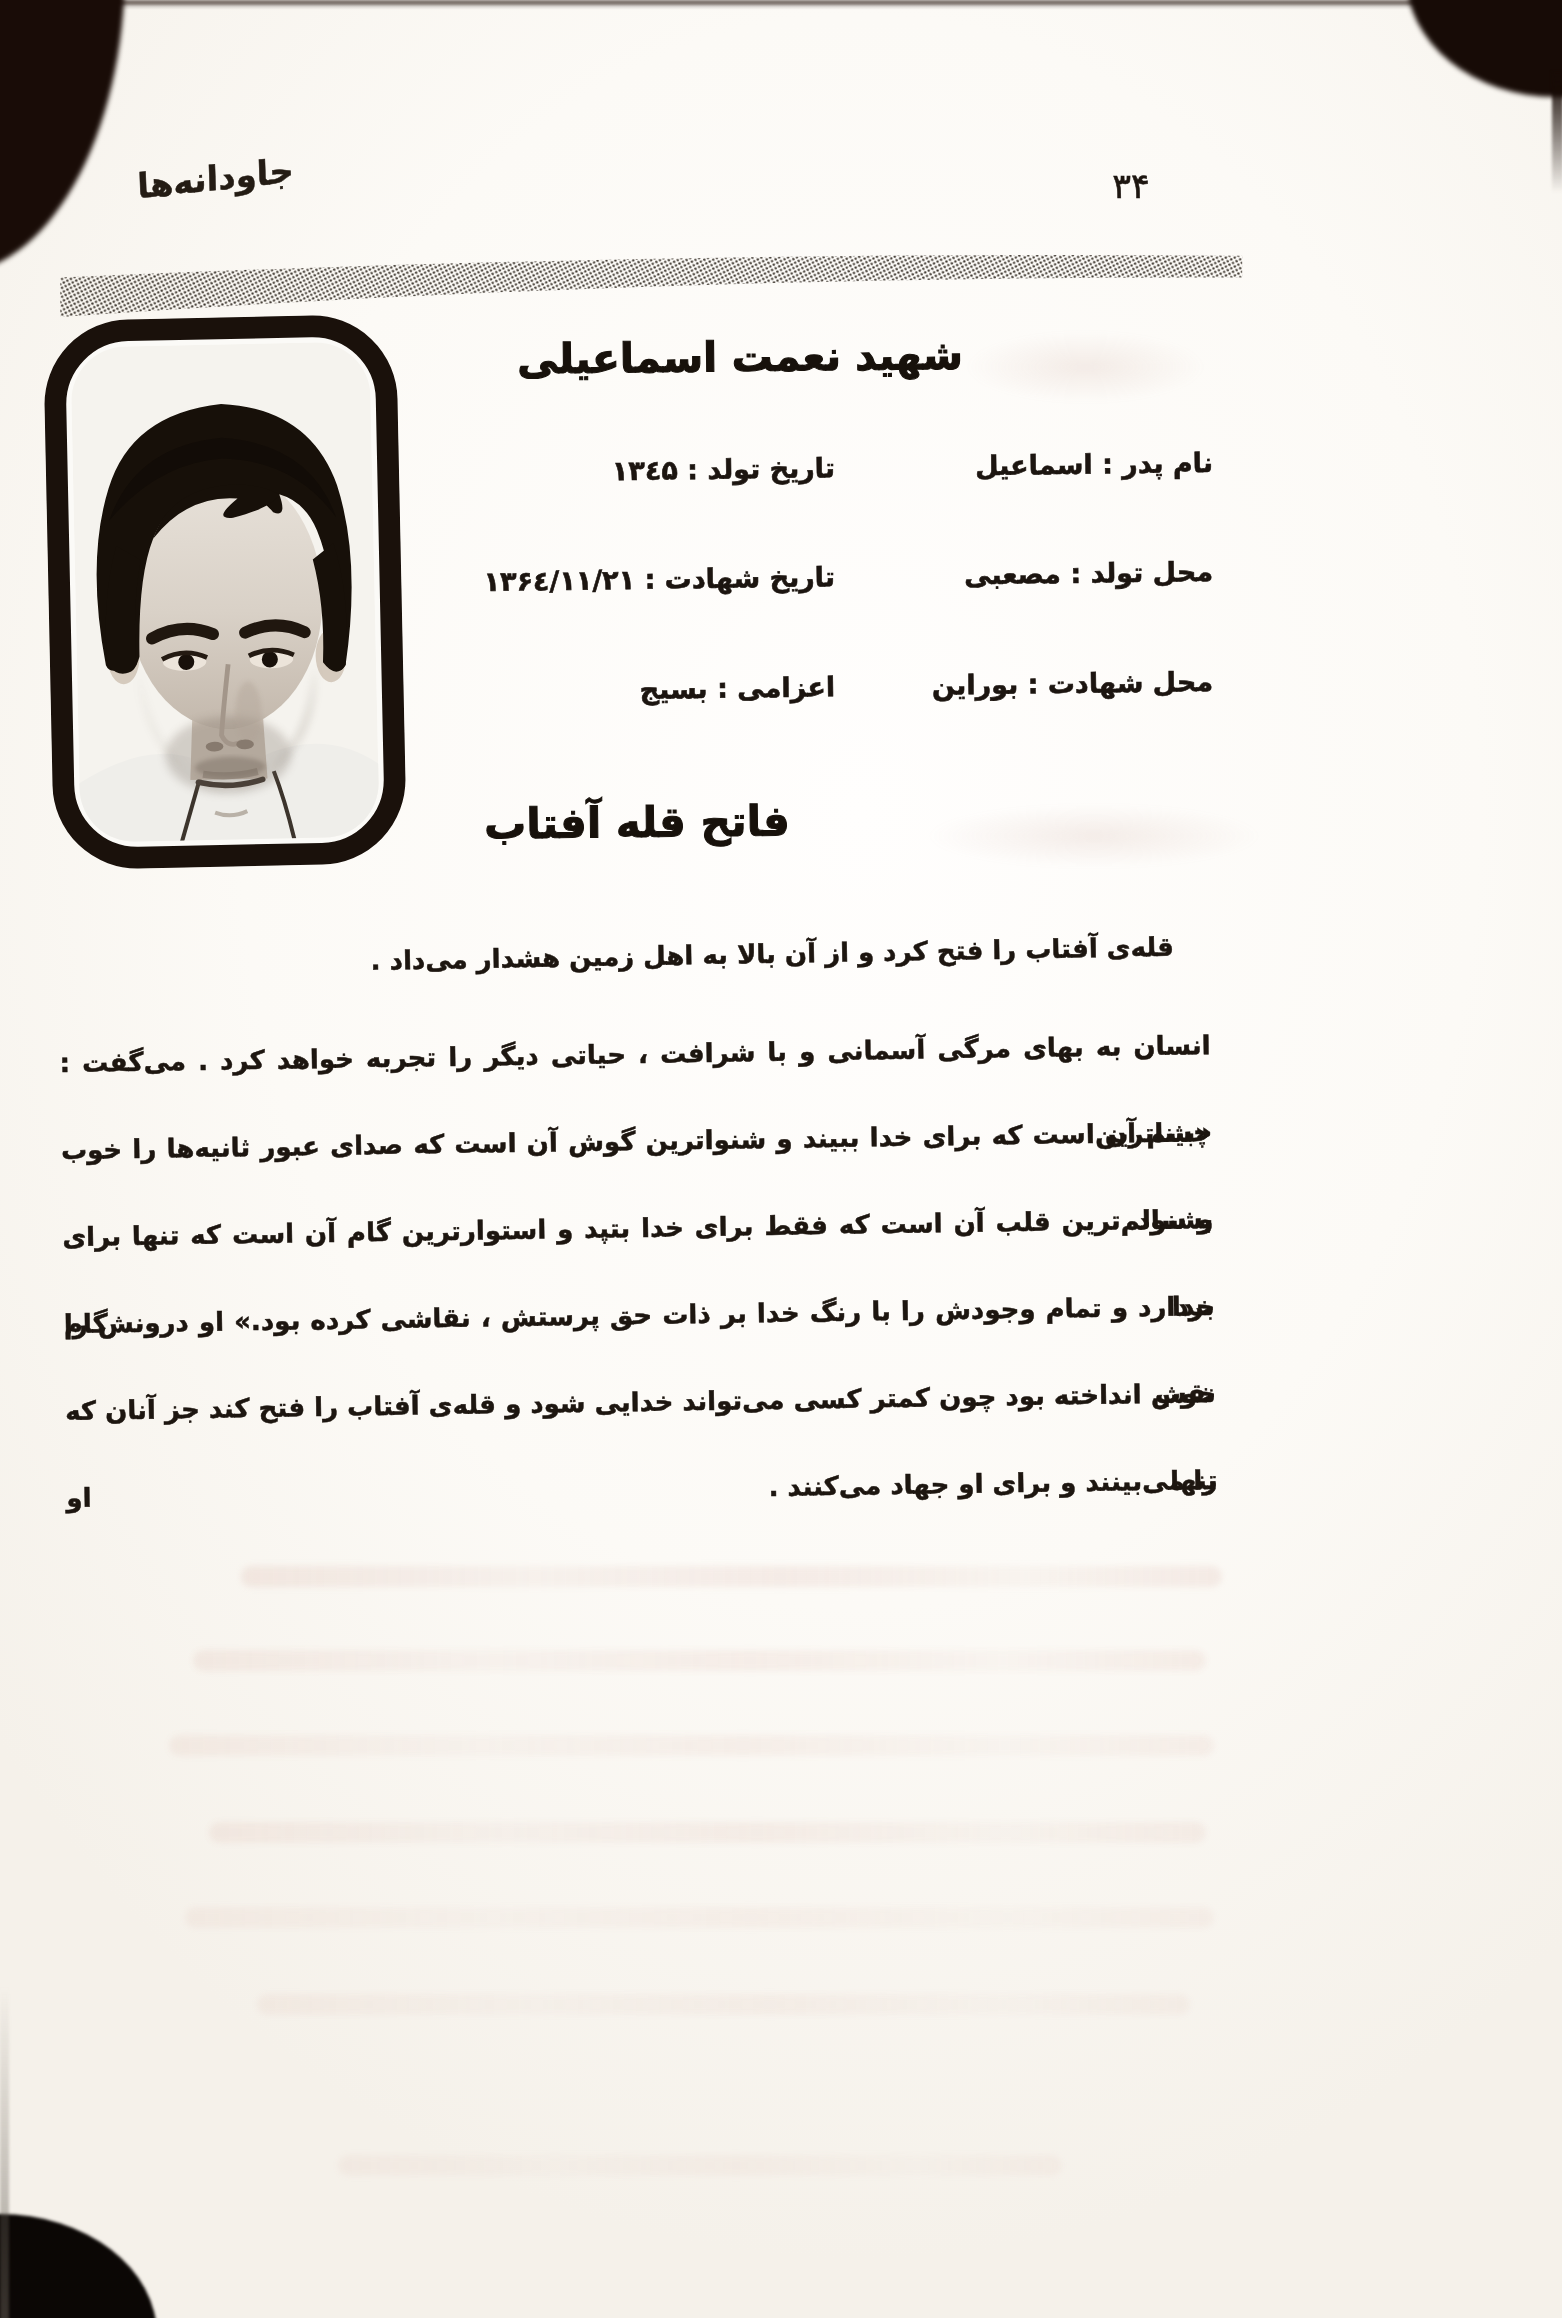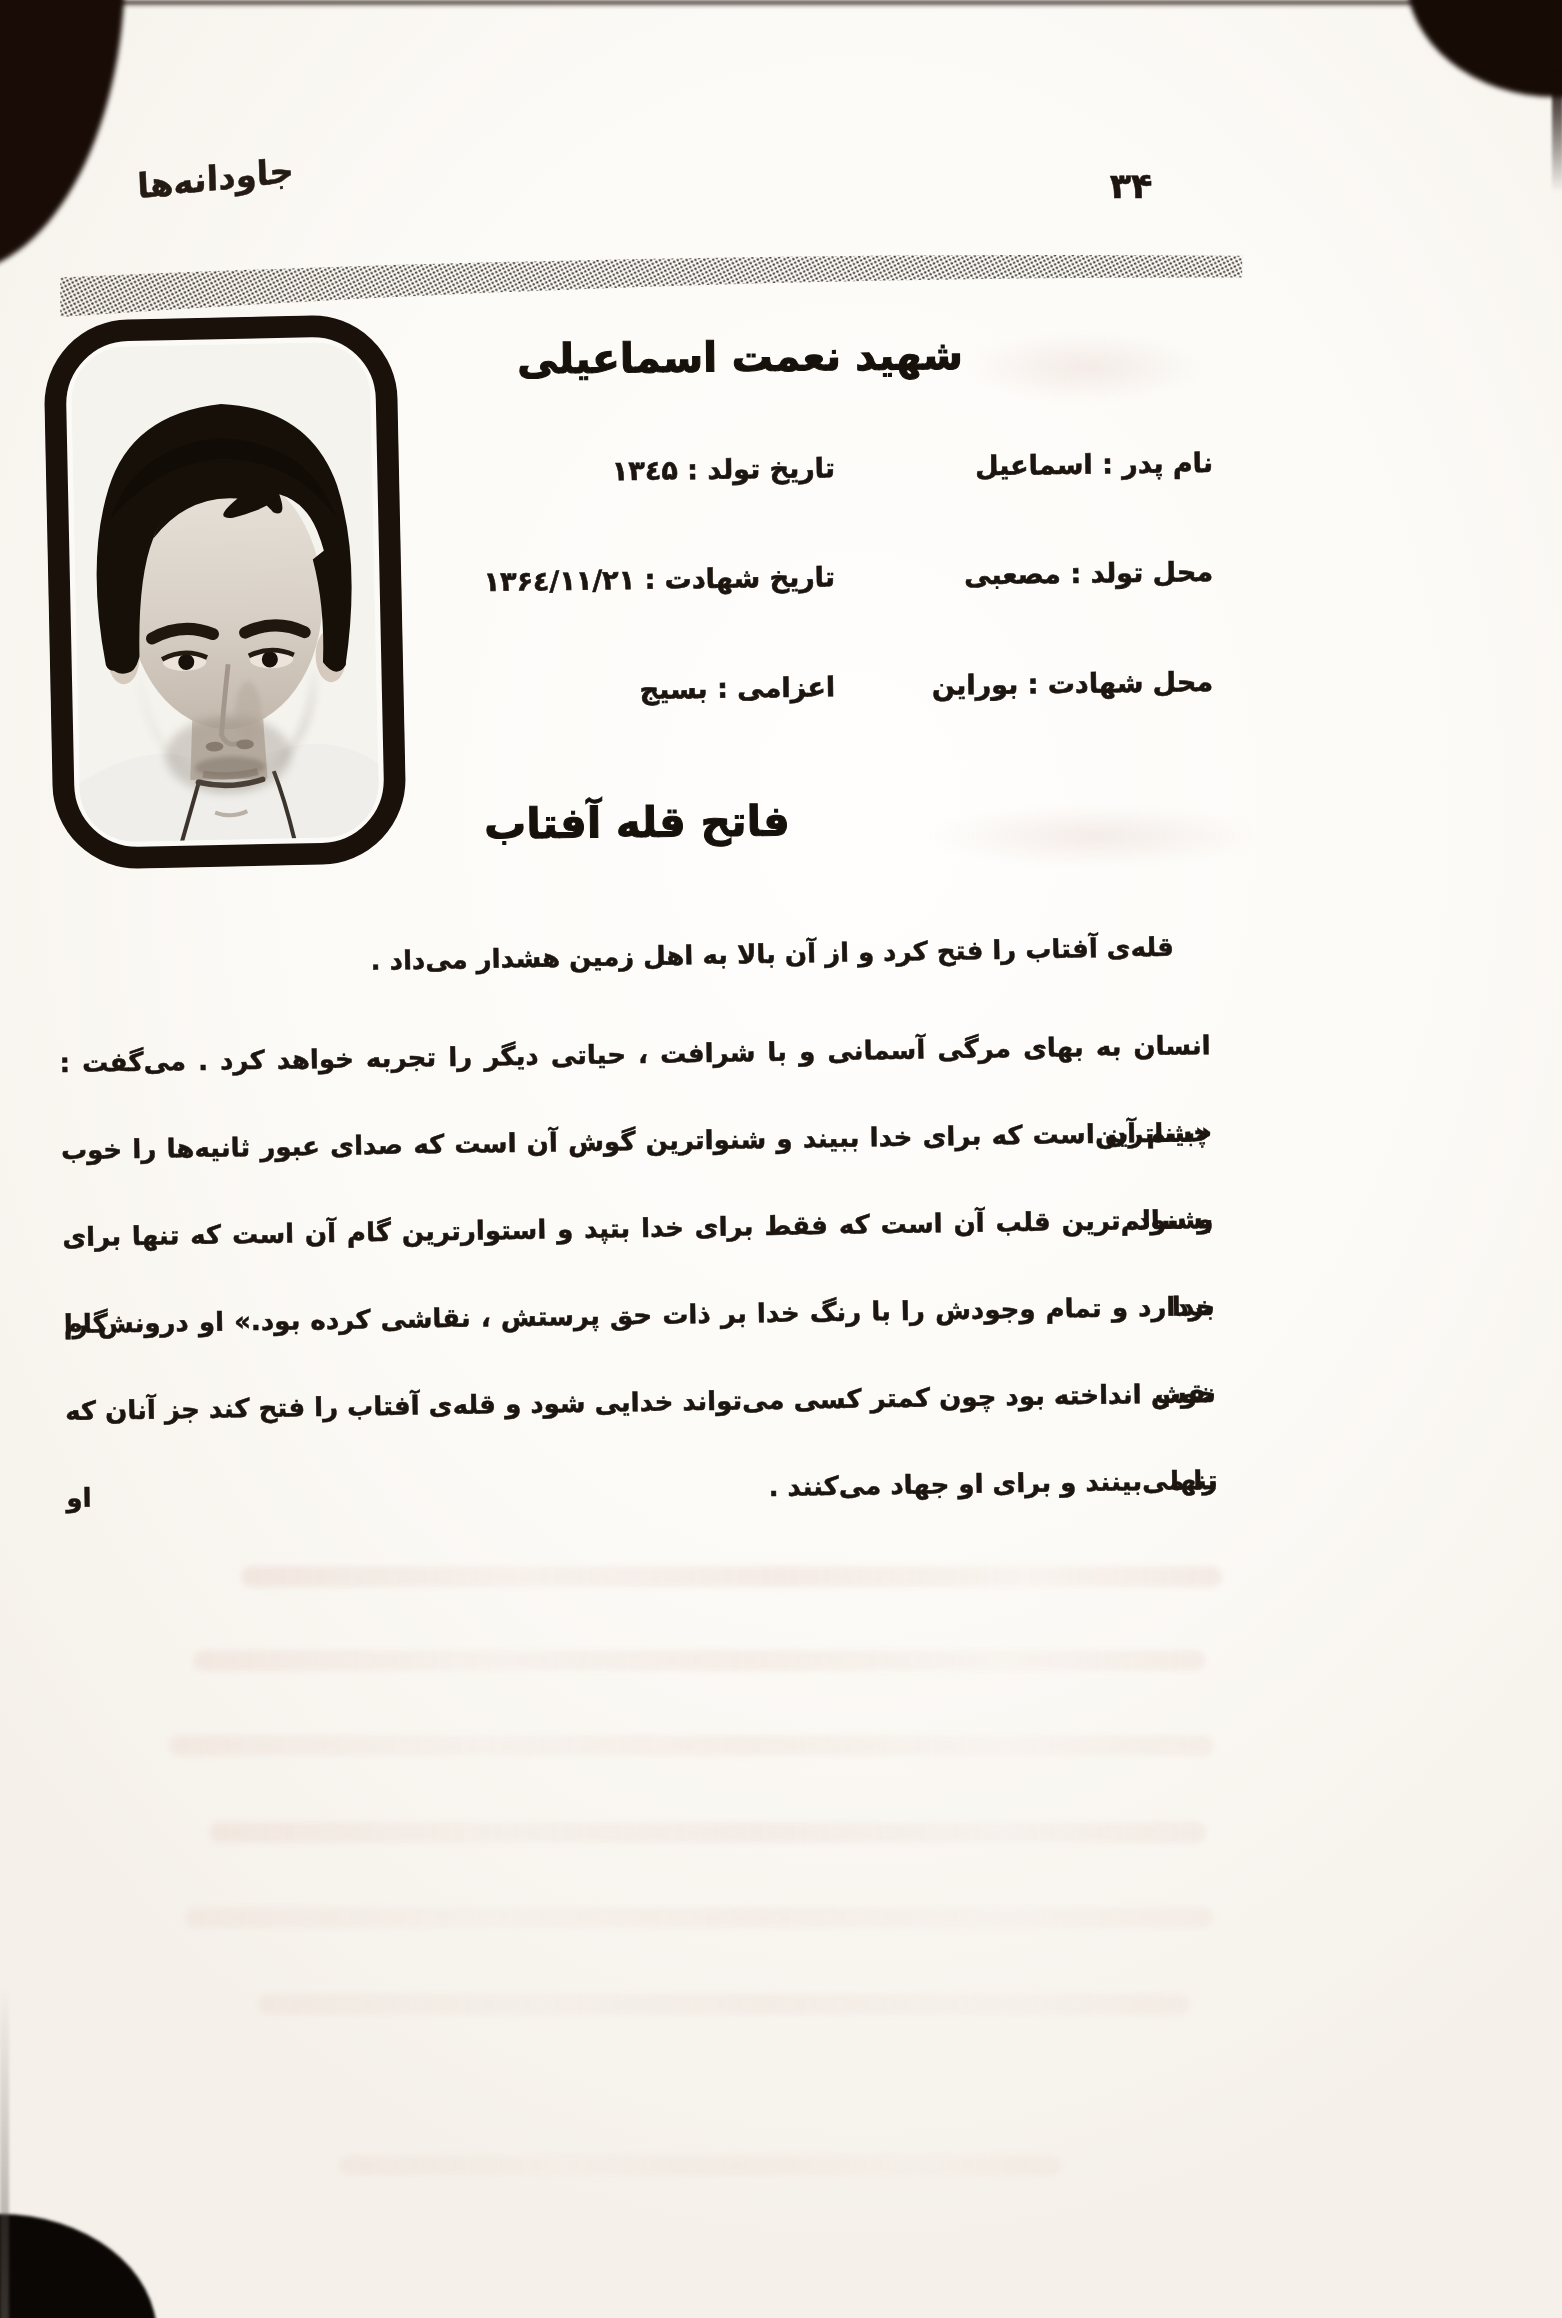--- a/index.html
+++ b/index.html
@@ -25,21 +25,21 @@
   
   .book-title{
     position:absolute;left:119px;top:158px;width:193px;
     font-size:34px;font-weight:bold;color:#241c14;
     transform:rotate(-6deg) skewX(-4deg);
     direction:rtl;text-align:center;
     -webkit-text-stroke:0.5px #241c14;
   }
   .page-number{
     position:absolute;left:1103px;top:166px;width:56px;
-    font-size:35px;font-weight:bold;color:#1d1610;text-align:center;
+    font-size:35px;font-weight:normal;color:#1d1610;text-align:center;
     -webkit-text-stroke:0.6px #1d1610;
   }
 
   
   .band-svg{position:absolute;top:201px;left:0;width:1563px;height:161px;}
 
   
   .photo{
     position:absolute;left:48px;top:317px;width:354px;height:550px;
     transform:rotate(-1.2deg);

